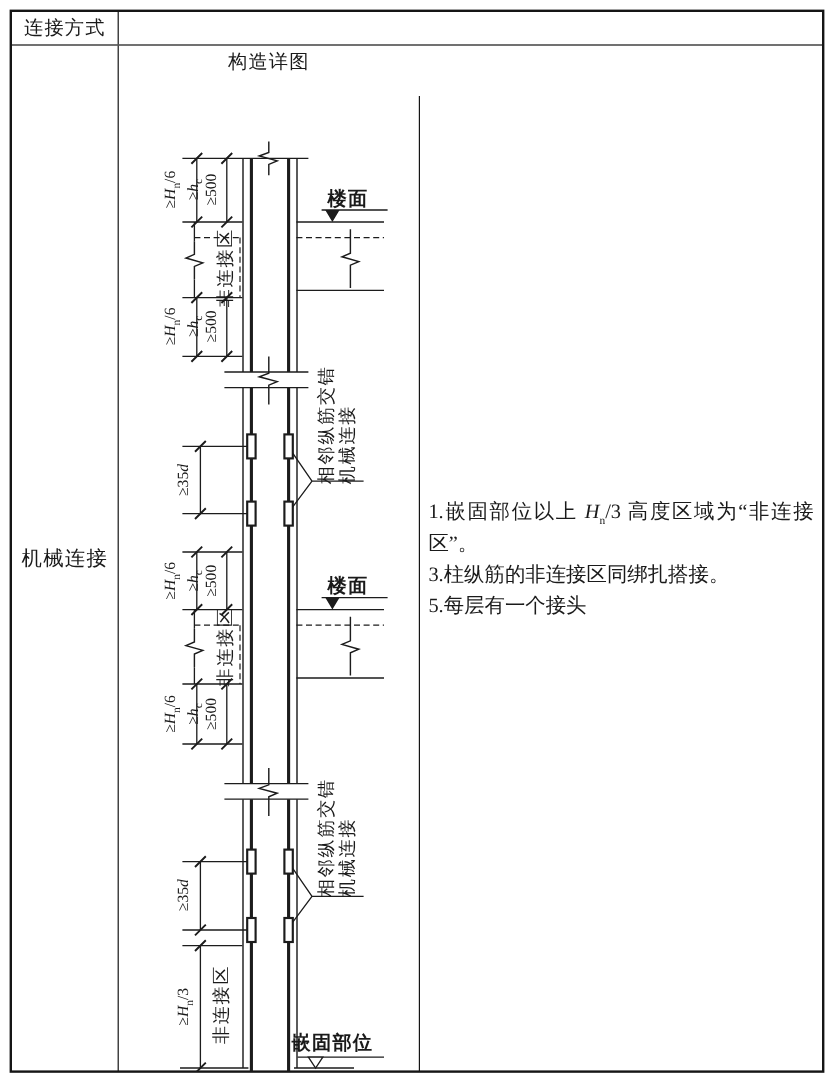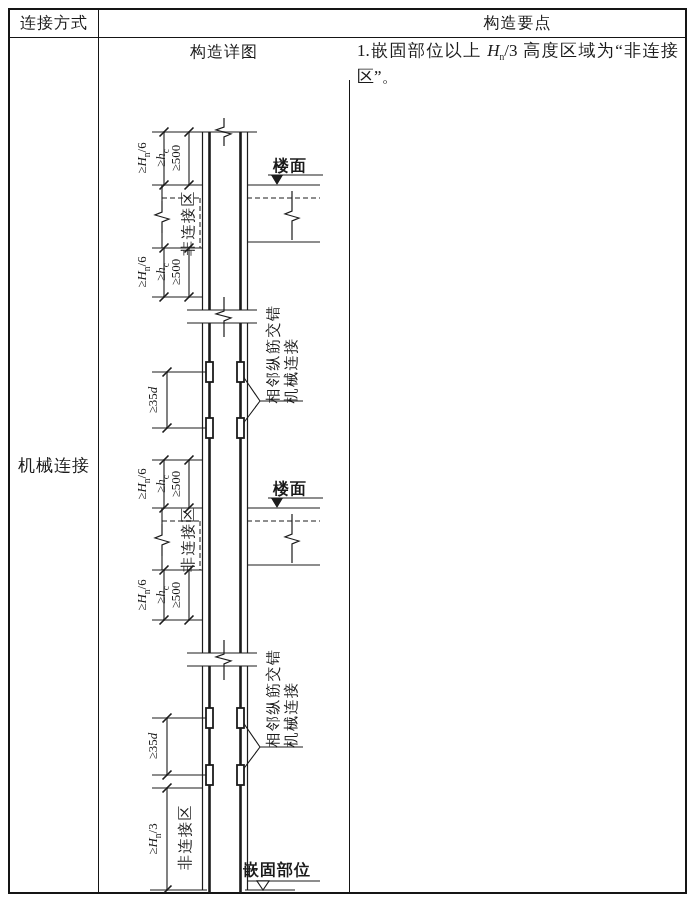--- a/index.html
+++ b/index.html
@@ -8,41 +8,40 @@
     border:2.5px solid #151515;box-sizing:border-box;background:#fff;}
   .thead{display:flex;height:27px;border-bottom:1px solid #151515;}
   .th{display:flex;align-items:center;justify-content:center;font-size:16px;letter-spacing:1px;}
   .c1{width:89px;border-right:1px solid #151515;box-sizing:border-box;}
   .c2{width:251px;border-right:1px solid #151515;box-sizing:border-box;margin-top:42px;}
   .c3{flex:1;}
   .tbody{display:flex;height:calc(100% - 27px);}
   .td{box-sizing:border-box;}
   .method-cell{display:flex;align-items:center;justify-content:center;font-size:17px;letter-spacing:1px;}
   .diagram-cell{position:relative;overflow:hidden;}
-  .notes-cell{display:flex;flex-direction:row;justify-content:center;
+  .notes-cell{display:flex;flex-direction:column;justify-content:center;
     padding:0 7px;font-size:17px;line-height:26px;text-align:justify;}
   .notes-cell p{margin:0;}
   svg{position:absolute;left:0;top:0;}
   sub{font-size:9.5px;line-height:0;}
   i{font-family:"Liberation Serif",serif;}
   .vl{position:absolute;white-space:nowrap;transform:translate(-50%,-50%) rotate(-90deg);}
   .dim{font-size:13px;}
   .vcn{font-size:15px;letter-spacing:1.5px;}
   .vblock{position:absolute;white-space:nowrap;transform:translate(-50%,-50%) rotate(-90deg);
     font-size:15px;line-height:17.5px;text-align:left;letter-spacing:1.5px;}
   .hl{position:absolute;white-space:nowrap;transform:translate(-50%,-50%);font-size:16px;letter-spacing:1px;font-weight:bold;}
 </style>
 </head>
 <body>
 
 <div class="tbl">
   <div class="thead">
     <div class="th c1">连接方式</div>
     <div class="th c2">构造详图</div>
-    <div class="th c3">构造要点</div>
   </div>
   <div class="tbody">
 
     <div class="td c1 method-cell">
       <span>机械连接</span>
     </div>
 
     <div class="td c2 diagram-cell">
       <svg width="251" height="859" viewBox="97 35 251 859">
 
@@ -139,16 +138,18 @@
       </div>
 
       <span class="hl" style="left:191px;top:86px">楼面</span>
       <span class="hl" style="left:191px;top:409px">楼面</span>
 
       <span class="hl" style="left:178px;top:790px">嵌固部位</span>
     </div>
 
     <div class="td c3 notes-cell">
       <p>1.嵌固部位以上 <i>H</i><sub>n</sub>/3 高度区域为“非连接区”。</p>
+      <p>3.柱纵筋的非连接区同绑扎搭接。</p>
+      <p>5.每层有一个接头</p>
     </div>
 
   </div>
 </div>
 
 </body></html>

